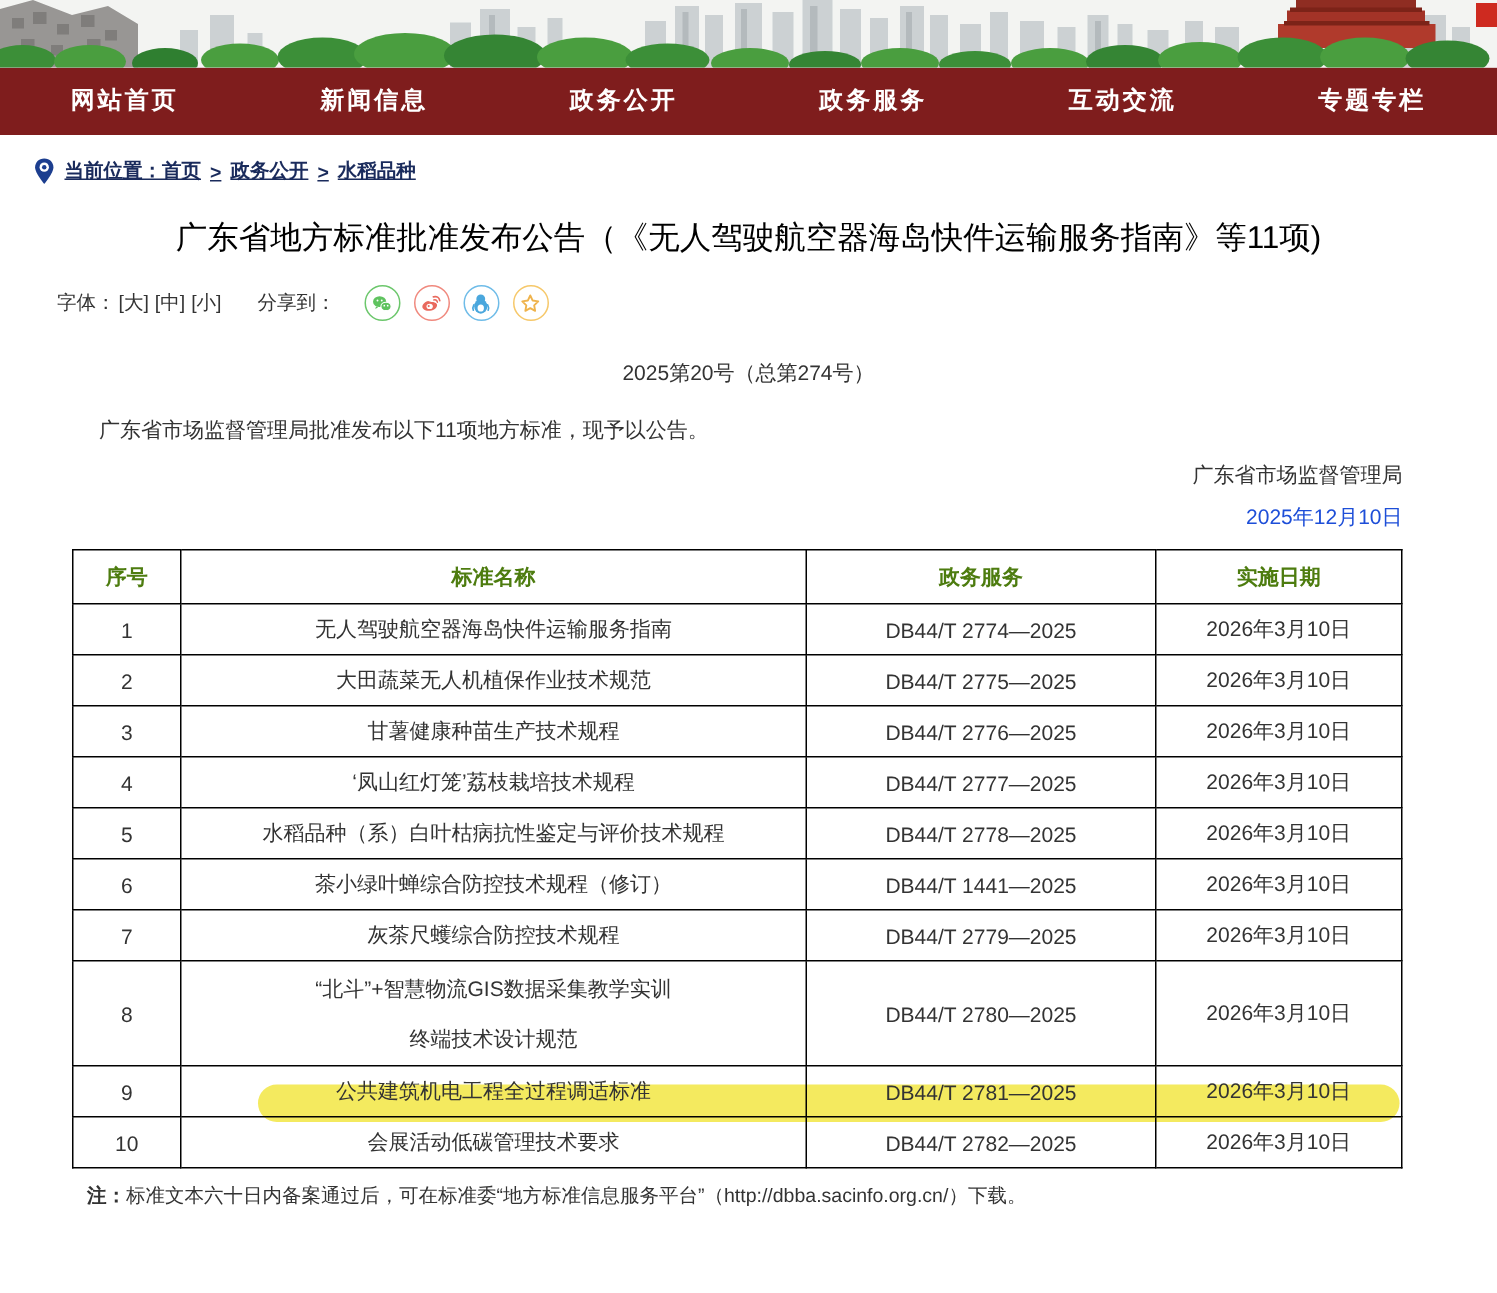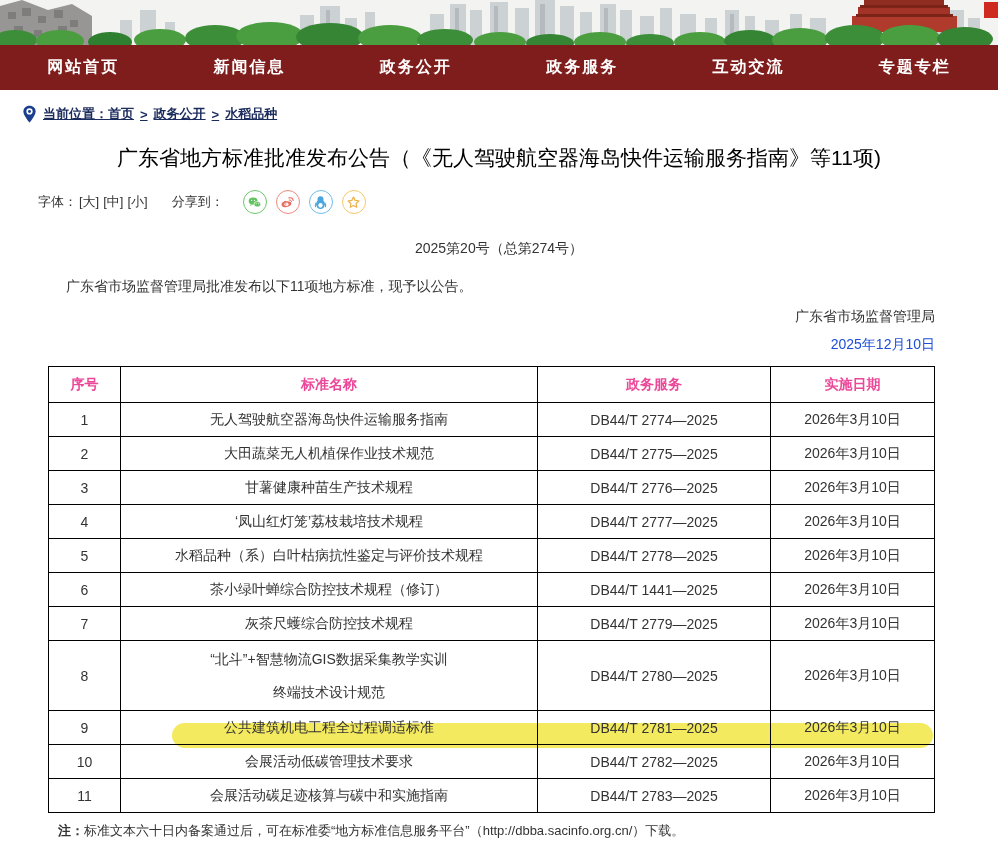--- a/index.html
+++ b/index.html
@@ -58,21 +58,21 @@
   .table-wrap { position:relative; margin:12px 0 0 48px; width:886px; }
   .hl-band {
     position:absolute; left:124px; top:357px; width:761px; height:25px;
     border-radius:13px; background:#f4ea5f; z-index:0; pointer-events:none;
   }
   table {
     position:relative; z-index:1; width:886px; border-collapse:collapse;
     font-size:14px; color:#333; background:transparent; table-layout:fixed;
   }
   th, td { border:1px solid #000; text-align:center; vertical-align:middle; padding:0 4px; }
-  th { height:36px; font-weight:bold; color:#ec4899; }
+  th { height:36px; font-weight:bold; color:#4d7c0f; }
   td { height:34px; }
   tr.tall td { height:70px; }
   td.name { white-space:pre-line; line-height:2.3; }
   
   .note { margin:9px 63px 0 58px; font-size:13px; color:#333; }
   .note b { font-weight:bold; }
 </style>
 </head>
 <body>
 
@@ -313,25 +313,19 @@
         <td class="name">公共建筑机电工程全过程调适标准</td>
         <td>DB44/T 2781—2025</td>
         <td>2026年3月10日</td>
       </tr>
       <tr>
         <td>10</td>
         <td class="name">会展活动低碳管理技术要求</td>
         <td>DB44/T 2782—2025</td>
         <td>2026年3月10日</td>
       </tr>
-      <tr>
-        <td>11</td>
-        <td class="name">会展活动碳足迹核算与碳中和实施指南</td>
-        <td>DB44/T 2783—2025</td>
-        <td>2026年3月10日</td>
-      </tr>
     </tbody>
   </table>
 </div>
 
 <div class="note">
   <b>注：</b><span>标准文本六十日内备案通过后，可在标准委“地方标准信息服务平台”（http://dbba.sacinfo.org.cn/）下载。</span>
 </div>
 
 </body></html>

